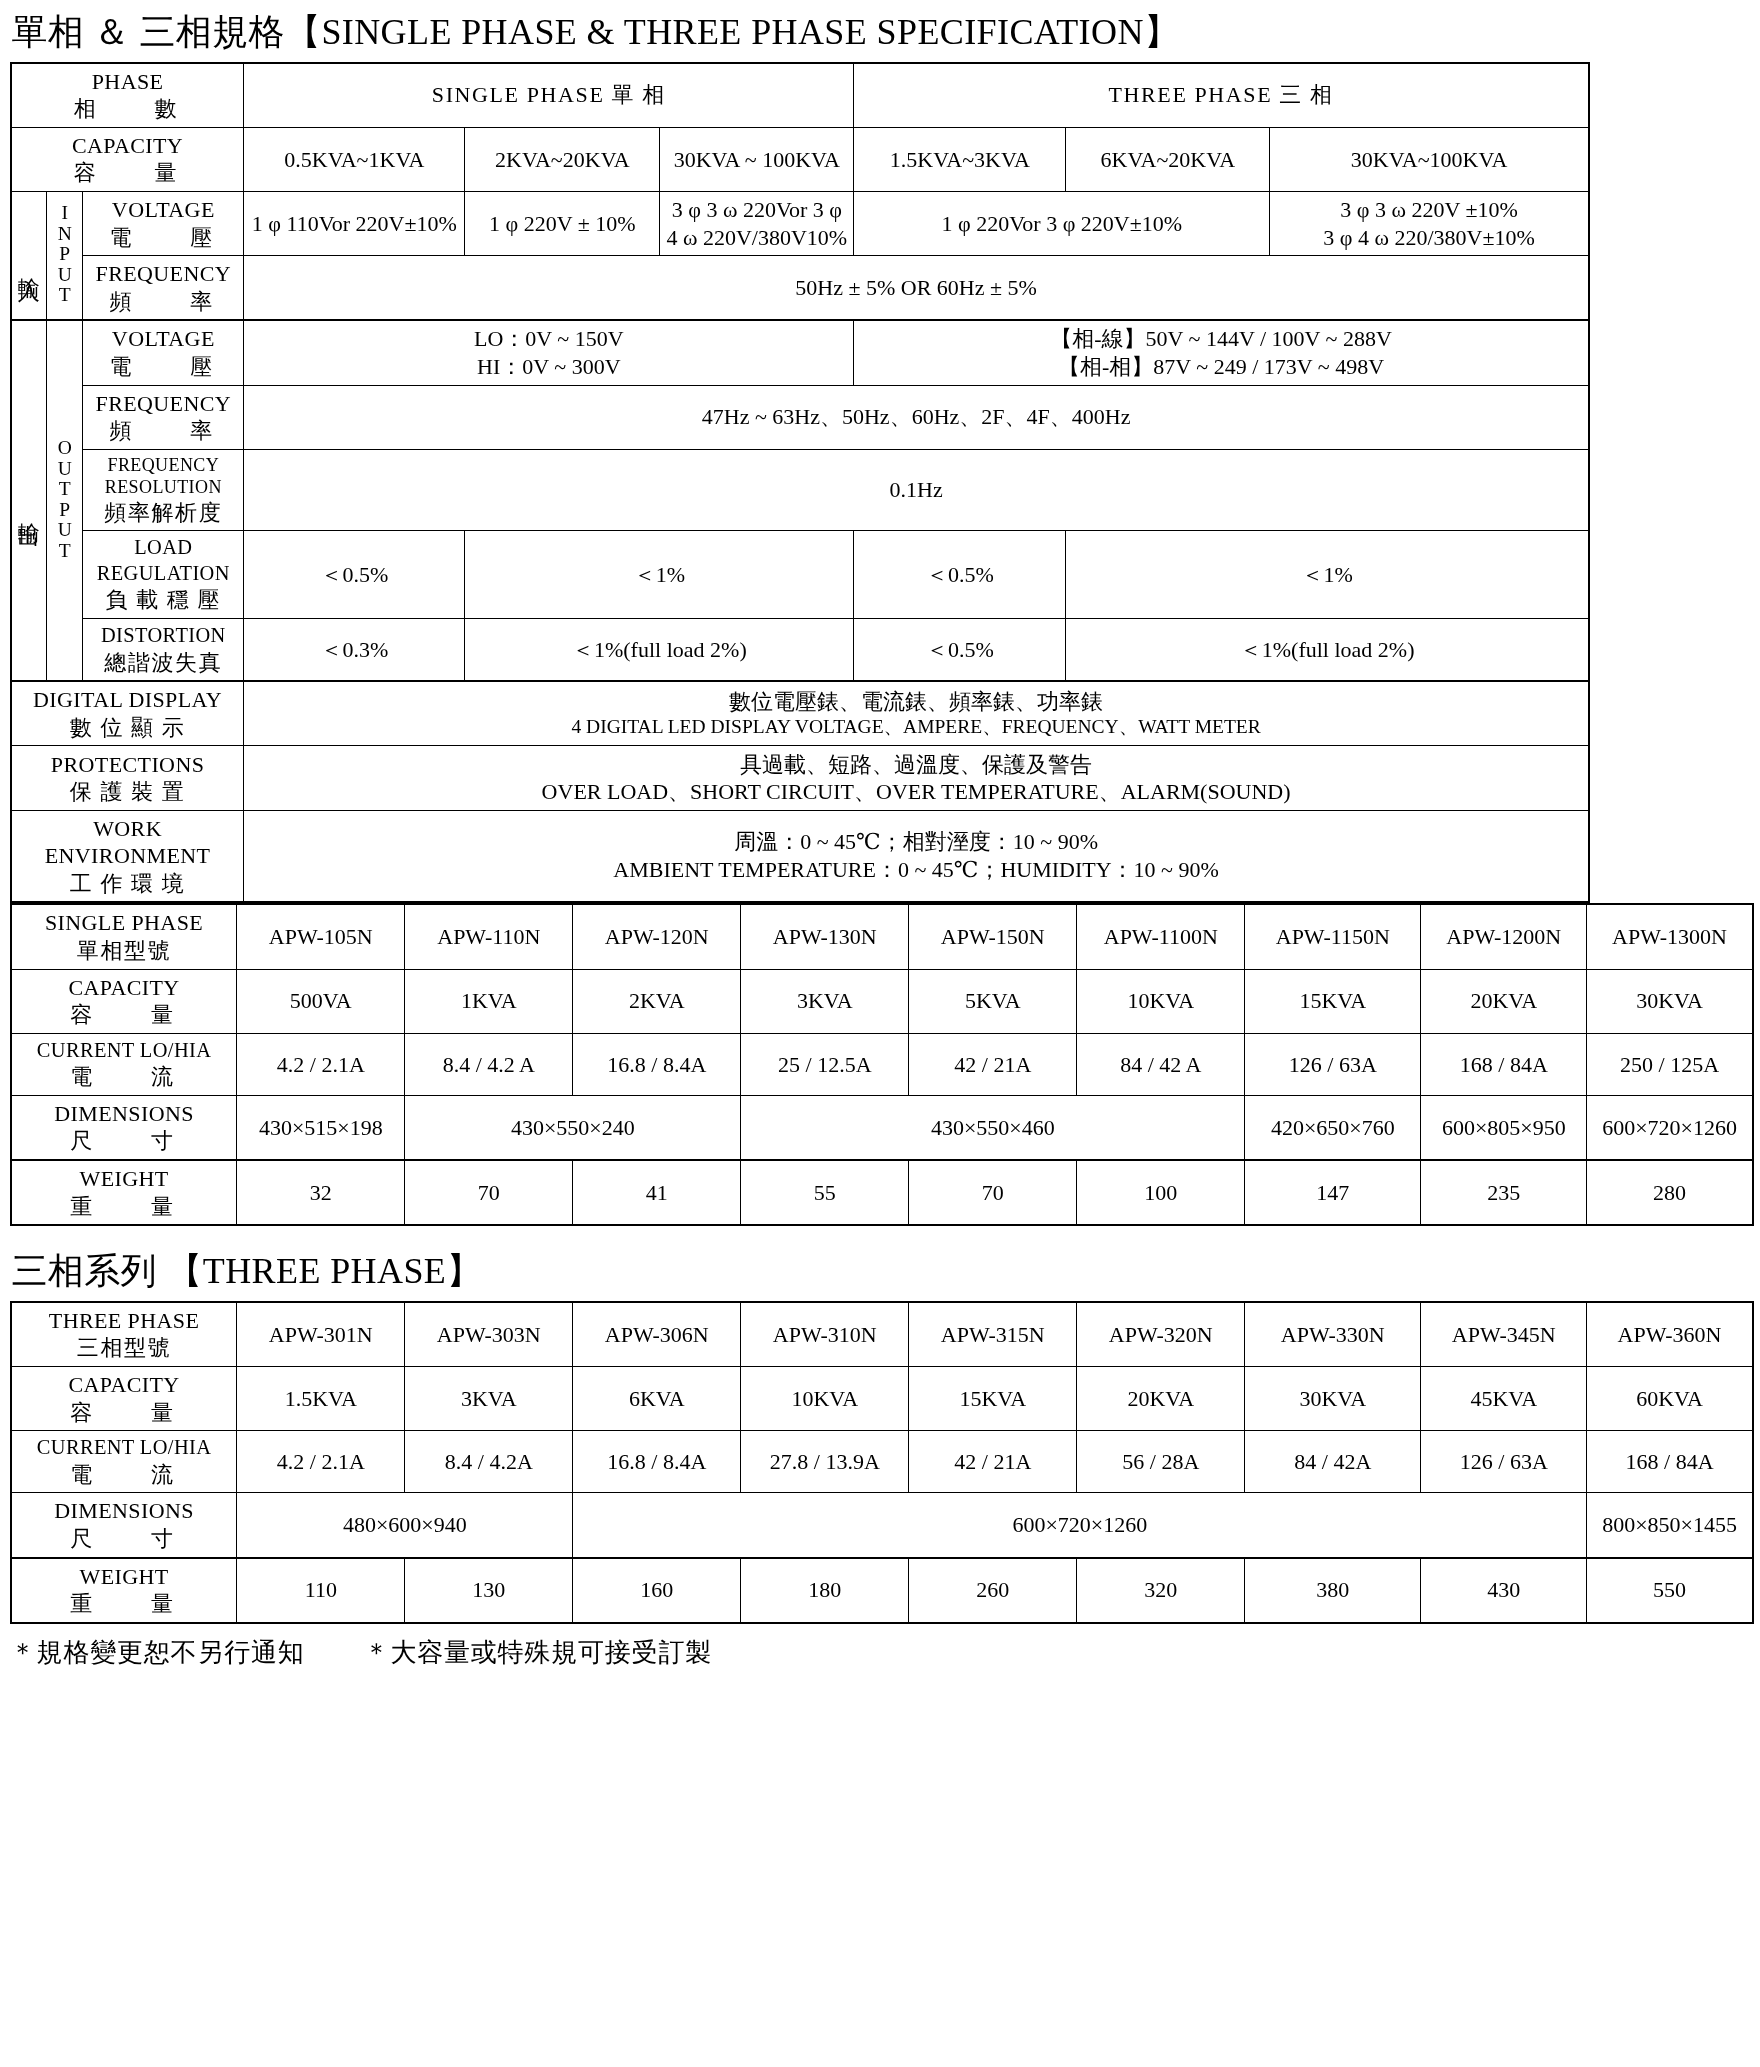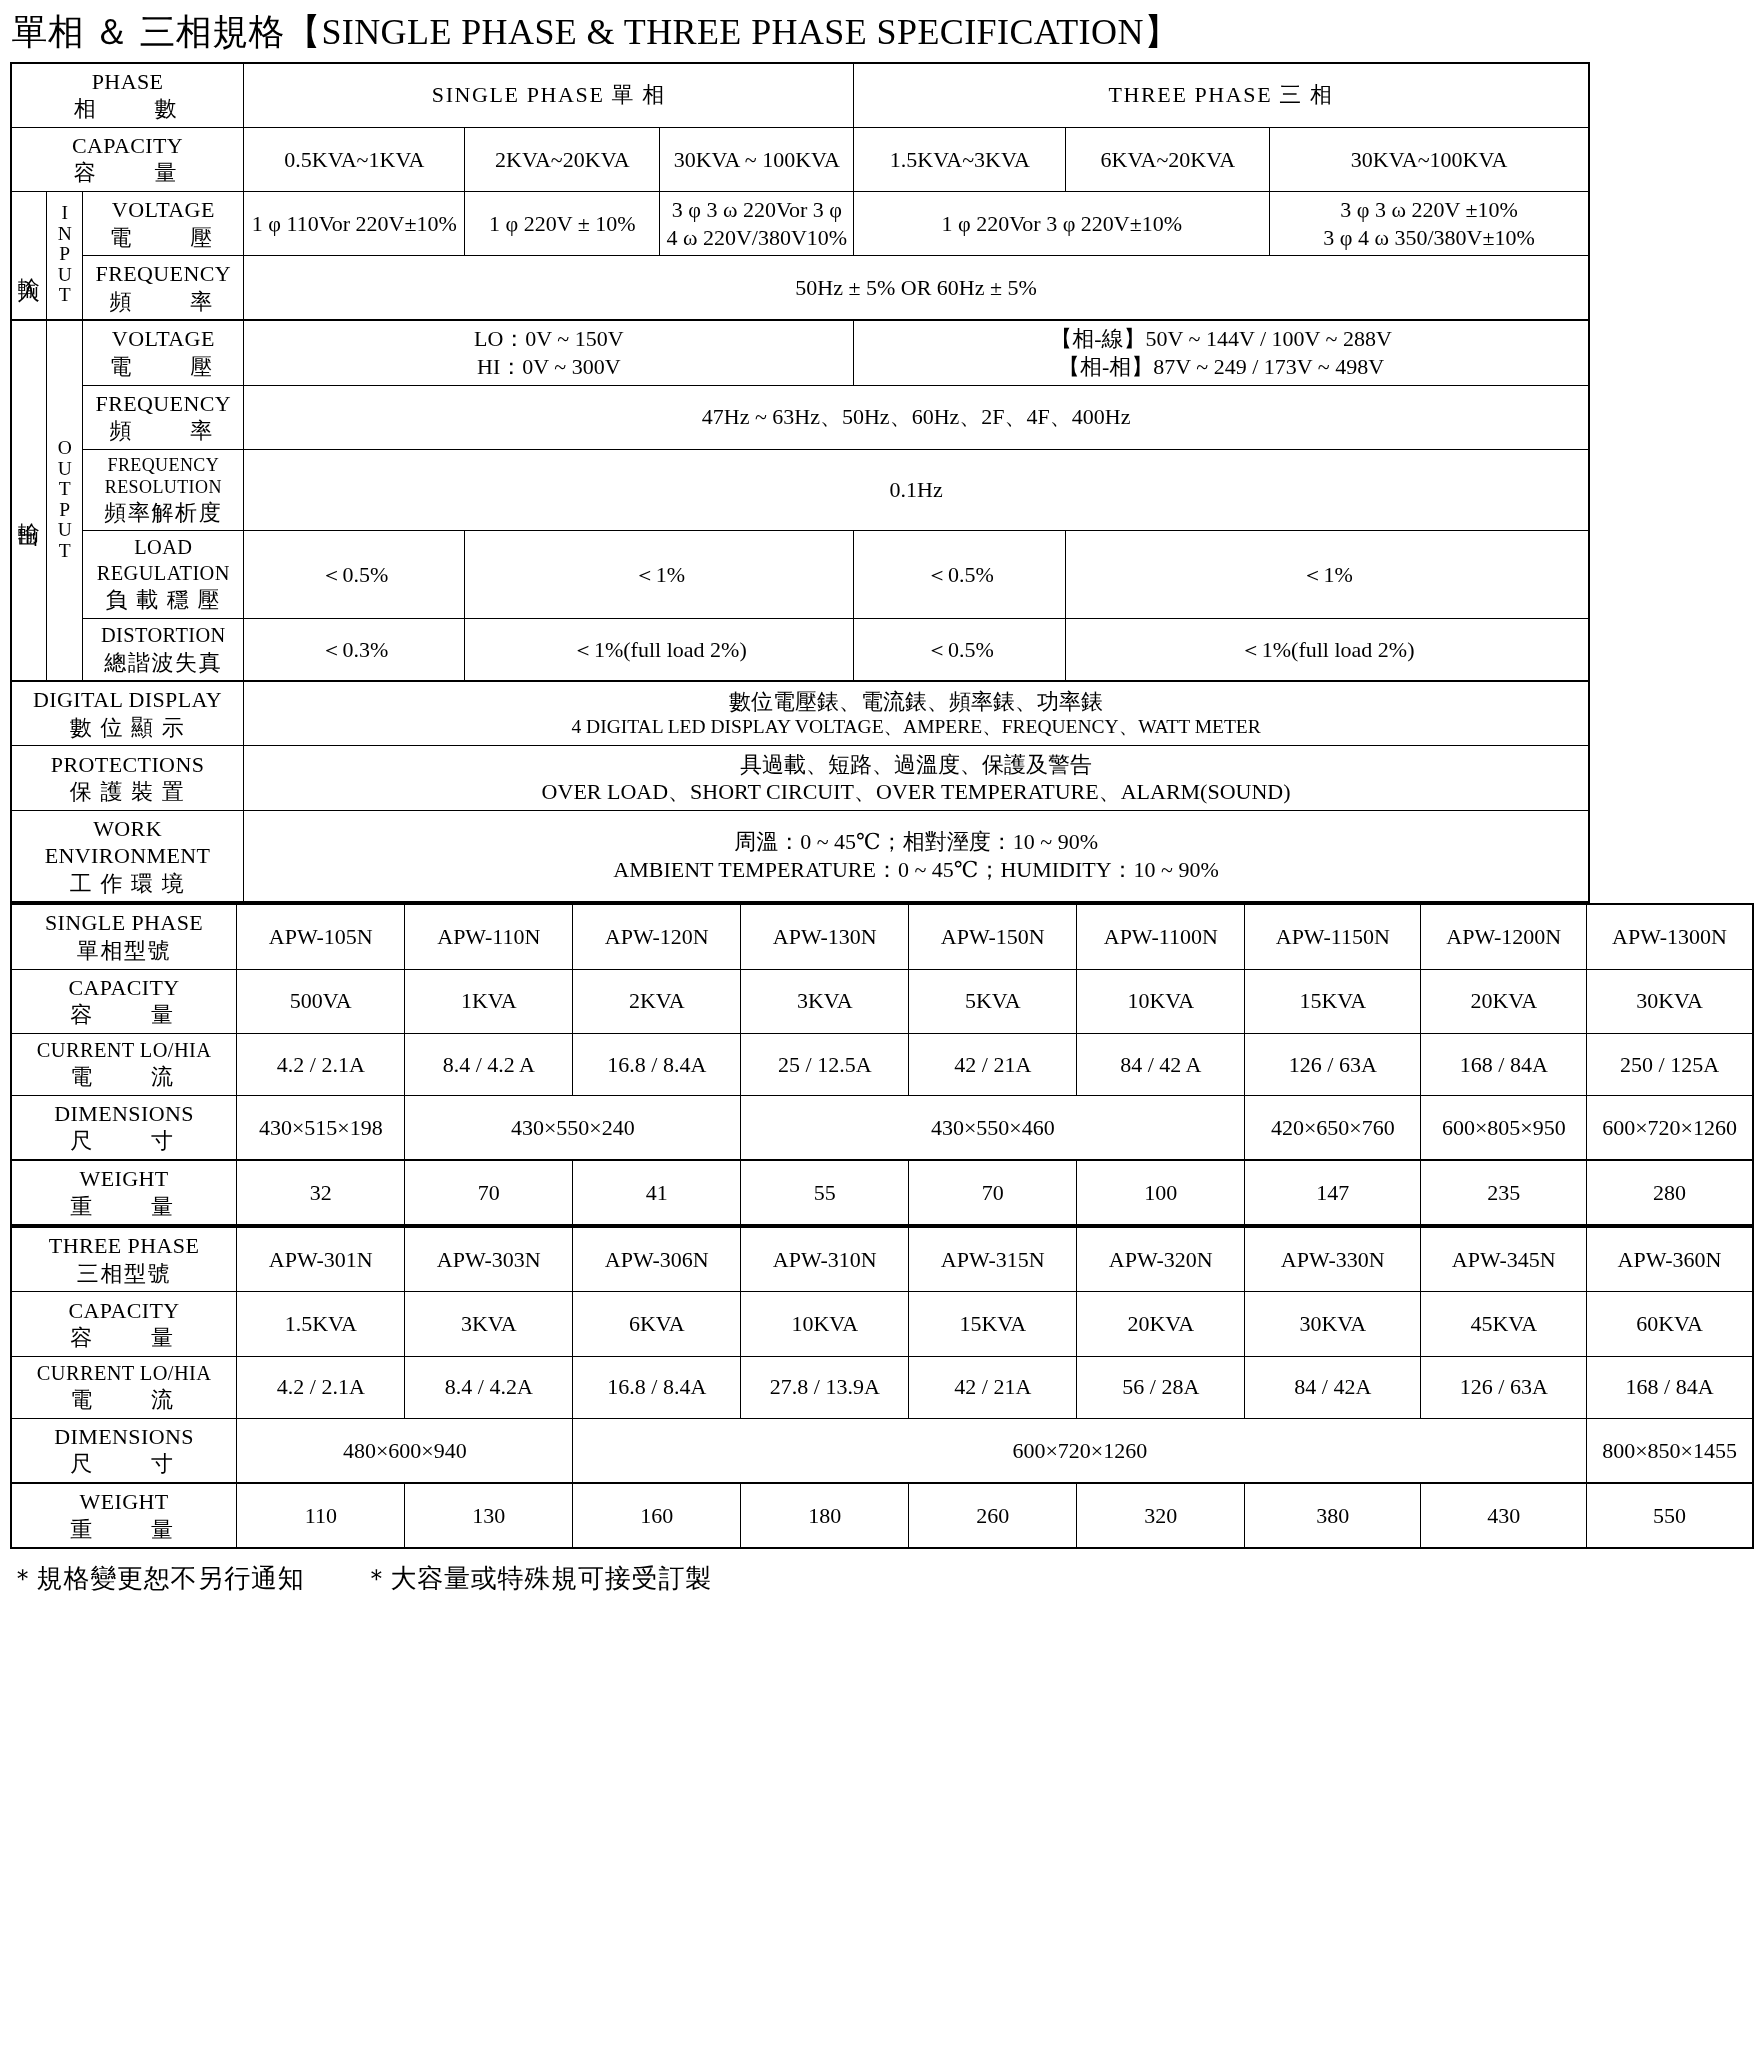--- a/index.html
+++ b/index.html
@@ -139,21 +139,21 @@
         </td>
         <td class="cell-sm nowrap">1 φ 110Vor 220V±10%</td>
         <td class="cell-sm nowrap">1 φ  220V ± 10%</td>
         <td class="cell-sm two-line">
           <div>3 φ 3 ω 220Vor 3 φ</div>
           <div>4 ω 220V/380V10%</div>
         </td>
         <td colspan="2" class="cell-sm nowrap">1 φ 220Vor 3 φ 220V±10%</td>
         <td class="cell-sm two-line">
           <div>3 φ 3 ω 220V ±10%</div>
-          <div>3 φ 4 ω  350/380V±10%</div>
+          <div>3 φ 4 ω  220/380V±10%</div>
         </td>
       </tr>
 
       <tr>
         <td class="lbl">
           <span class="en">FREQUENCY</span>
           <span class="zh">頻　　率</span>
         </td>
         <td colspan="6">50Hz ± 5% OR 60Hz ± 5%</td>
       </tr>
@@ -335,20 +335,21 @@
         <td class="thick-top">55</td>
         <td class="thick-top">70</td>
         <td class="thick-top">100</td>
         <td class="thick-top">147</td>
         <td class="thick-top">235</td>
         <td class="thick-top">280</td>
       </tr>
     </tbody>
   </table>
 
+  <div class="section-title gap-title">三相系列 【THREE PHASE】</div>
 
   <table class="spec">
     <colgroup>
       <col style="width:226px">
         <col style="width:168px">
         <col style="width:168px">
       <col style="width:168px">
         <col style="width:168px">
         <col style="width:168px">
       <col style="width:168px">

